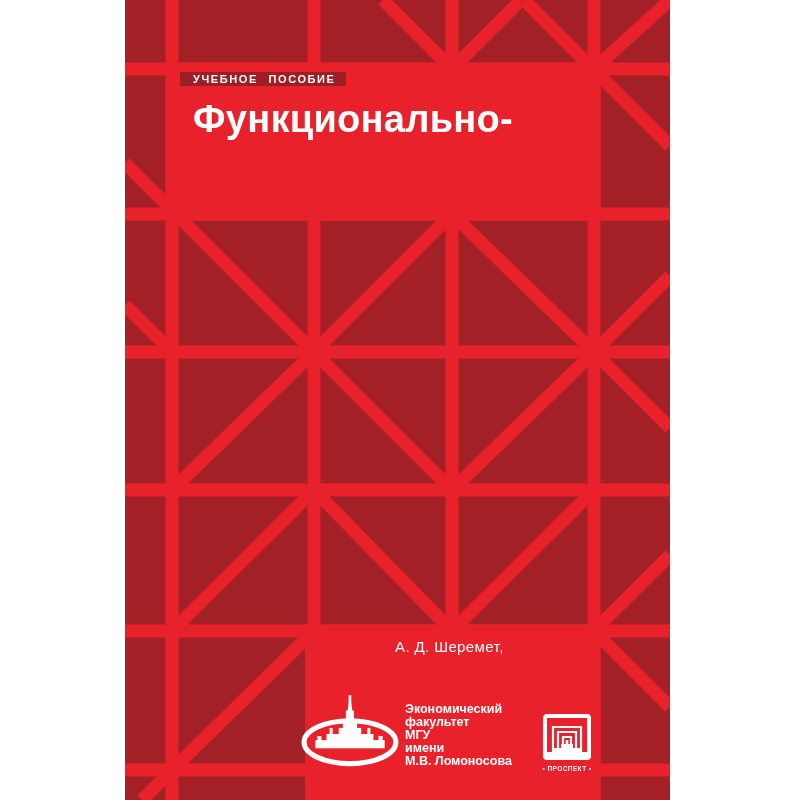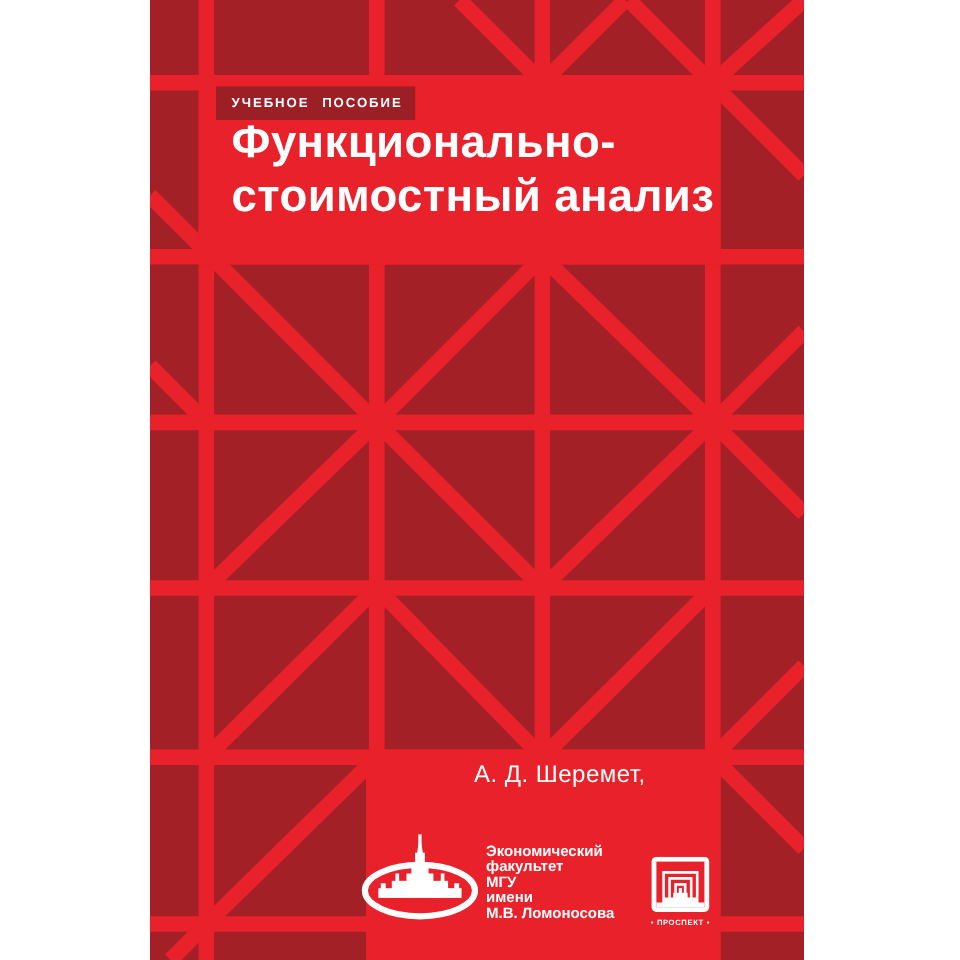--- a/index.html
+++ b/index.html
@@ -15,37 +15,37 @@
     --ink:#ffffff;
   }
   .cover{
     position:absolute;left:125px;top:0;width:545px;height:800px;
     background:var(--base);
   }
   .pattern{position:absolute;left:0;top:0;width:545px;height:800px;display:block;}
   .pl{stroke:var(--accent);stroke-width:13;}
   .pb{fill:var(--accent);}
   .label-box{
-    position:absolute;left:55px;top:72px;width:166px;height:28px;
+    position:absolute;left:55px;top:72px;width:166px;height:14px;
     background:var(--labelbox);
     display:flex;align-items:center;
     padding-left:13px;box-sizing:border-box;
   }
   .label-box span{
     color:var(--ink);font-size:11px;font-weight:700;
     letter-spacing:1.6px;word-spacing:6px;white-space:nowrap;
   }
   .title{
     position:absolute;left:68px;top:97px;
     color:var(--ink);font-size:38px;font-weight:700;
     line-height:45px;letter-spacing:0.3px;white-space:nowrap;
   }
   .authors{
     position:absolute;left:270px;top:632px;
-    color:var(--ink);font-size:20px;font-weight:400;
+    color:var(--ink);font-size:15px;font-weight:400;
     line-height:29px;letter-spacing:0.4px;white-space:nowrap;
   }
   .faculty{
     position:absolute;left:280px;top:703px;
     color:var(--ink);
     font-family:Liberation Sans, sans-serif;font-weight:700;
     font-size:12.5px;line-height:13px;white-space:nowrap;
   }
   .msu{position:absolute;left:176px;top:692px;width:102px;height:82px;}
   .prospekt{position:absolute;left:413px;top:714px;width:58px;height:64px;}
@@ -98,21 +98,20 @@
     <rect class="pb" x="40.5" y="62.5" width="435" height="158"></rect>
     <rect class="pb" x="180" y="624.5" width="295.5" height="175.5"></rect>
   </svg>
 
   <div class="label-box">
     <span>УЧЕБНОЕ ПОСОБИЕ</span>
   </div>
 
   <div class="title">
     <span class="block">Функционально-</span>
-    <span class="block">стоимостный анализ</span>
   </div>
 
   <div class="authors">
     <span class="block">А. Д. Шеремет,</span>
   </div>
 
   <svg class="msu" viewBox="0 0 100 78">
     <ellipse cx="48" cy="48" rx="45" ry="21" fill="none" stroke="#ffffff" stroke-width="5"></ellipse>
     <g fill="#ffffff">
       <polygon points="48,2 50.5,18 45.5,18"></polygon>

